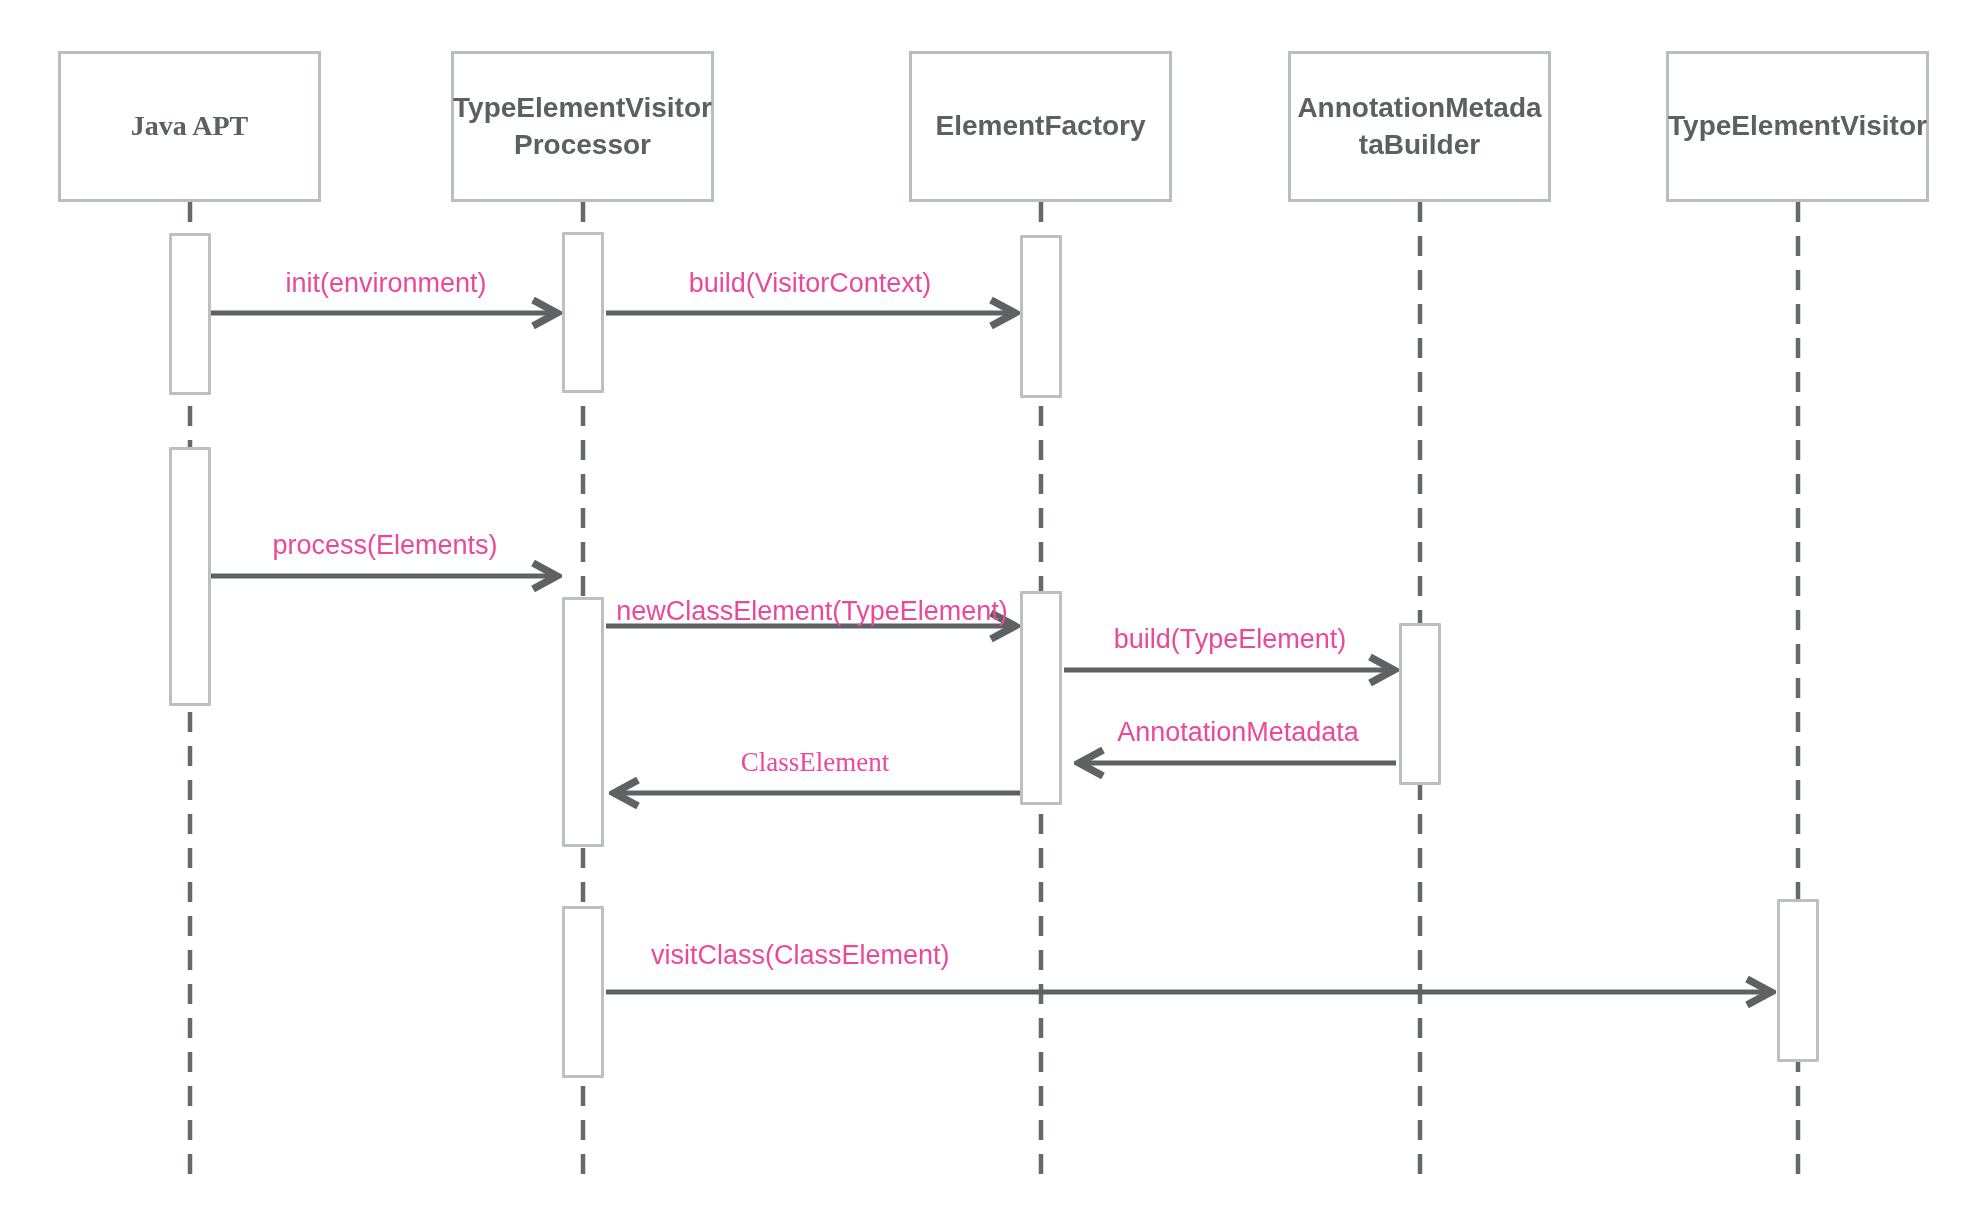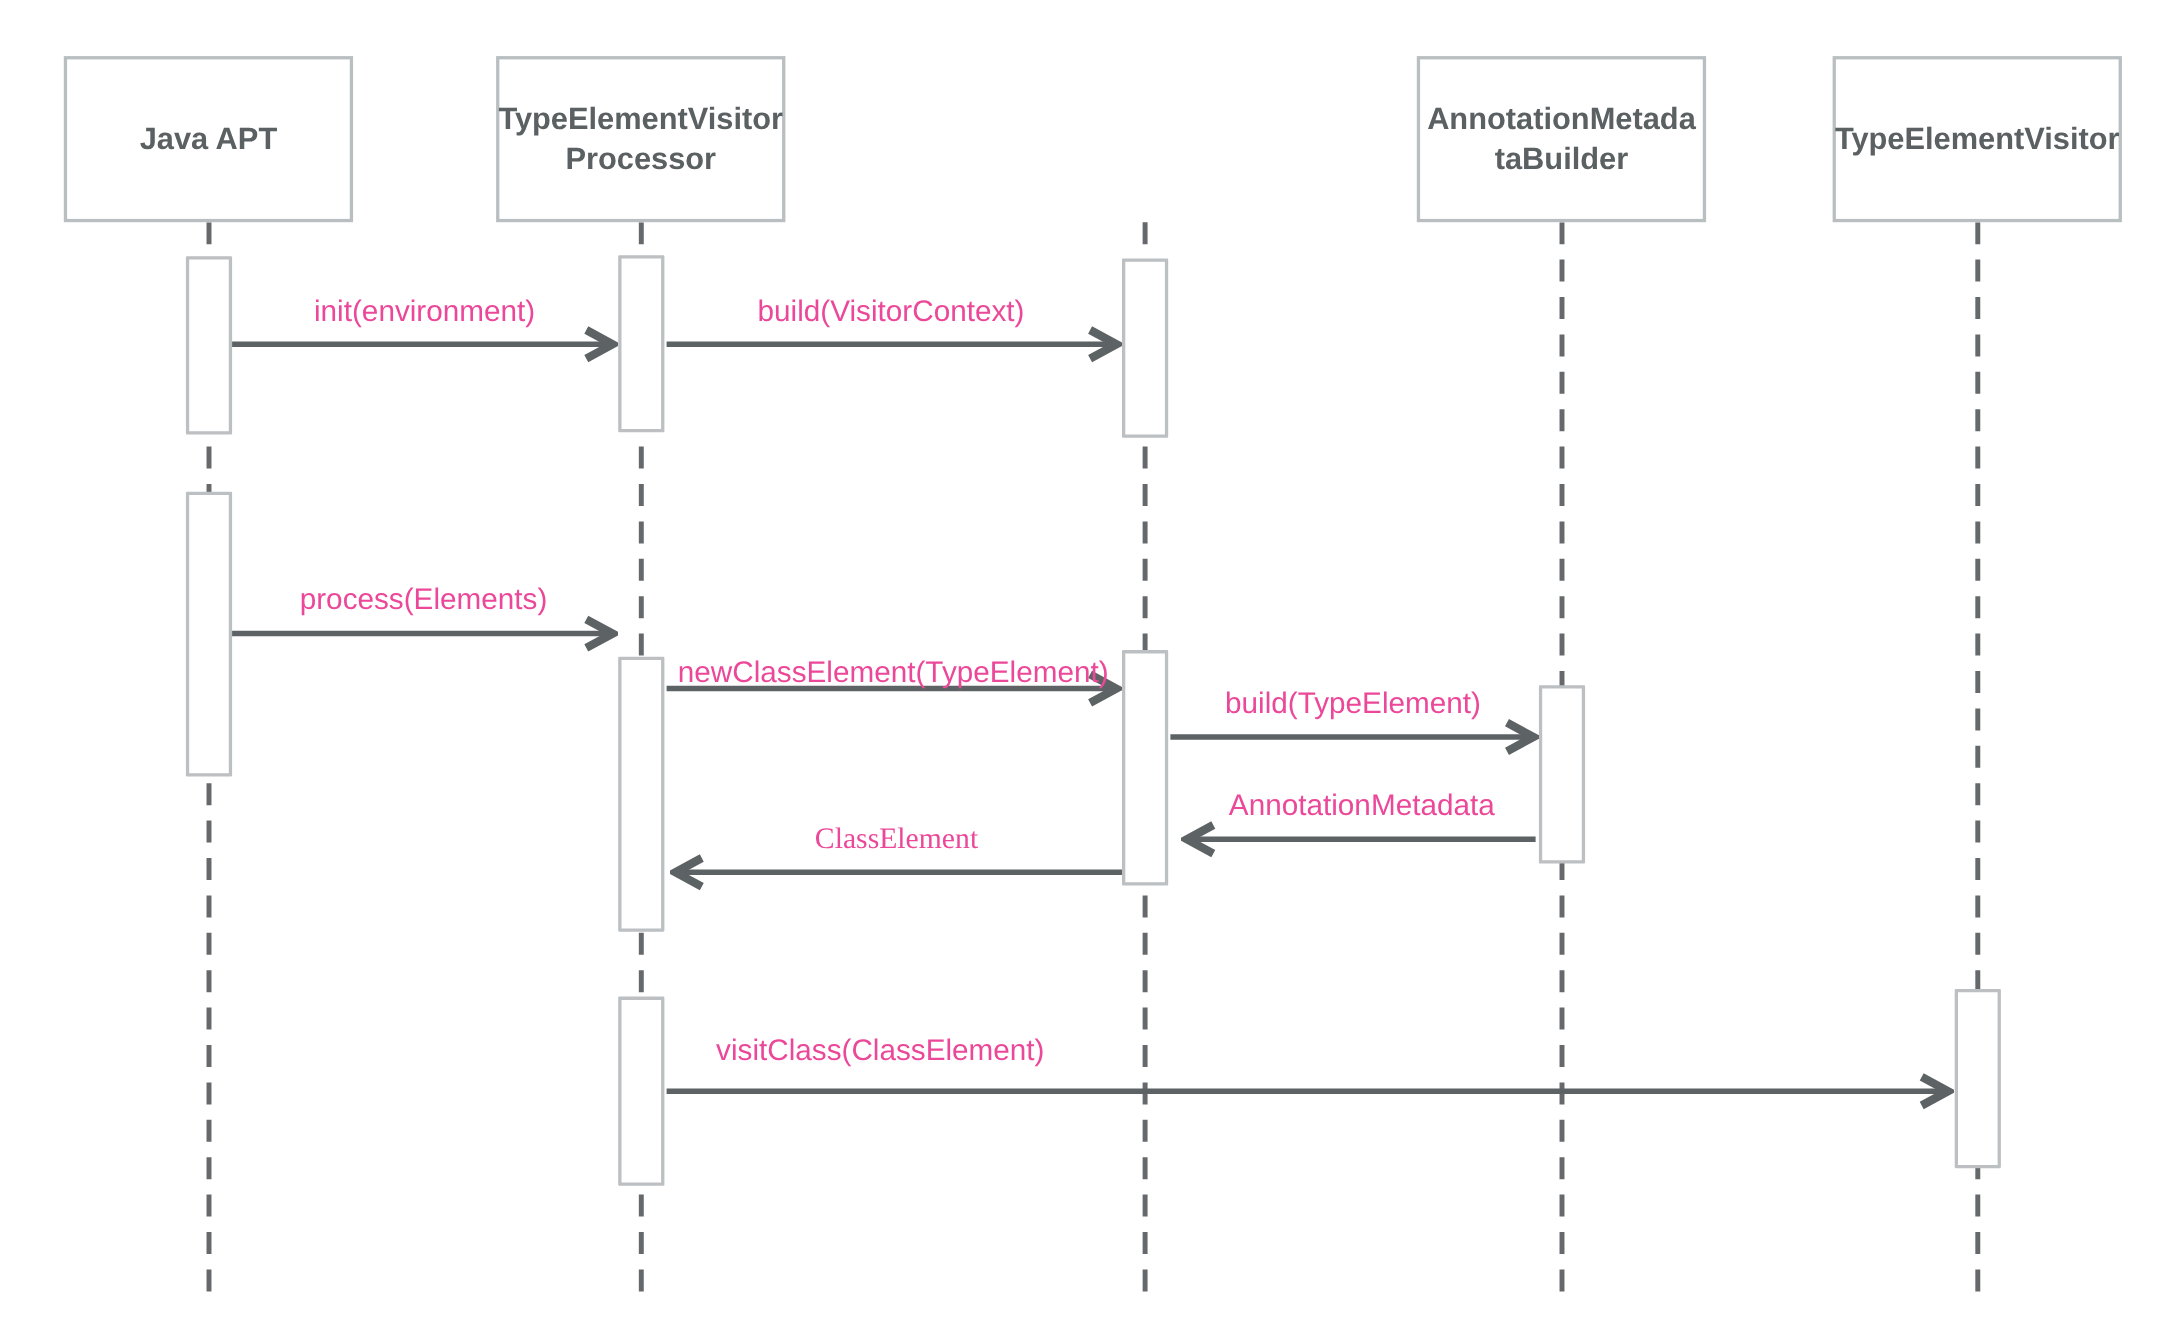--- a/index.html
+++ b/index.html
@@ -63,30 +63,36 @@
       <line x1="606" y1="313" x2="1014" y2="313" marker-end="url(#head)"></line>
       <line x1="211" y1="576" x2="556" y2="576" marker-end="url(#head)"></line>
       <line x1="606" y1="626" x2="1014" y2="626" marker-end="url(#head)"></line>
       <line x1="1064" y1="670" x2="1393" y2="670" marker-end="url(#head)"></line>
       <line x1="1396" y1="763" x2="1080" y2="763" marker-end="url(#head)"></line>
       <line x1="1020" y1="793" x2="615" y2="793" marker-end="url(#head)"></line>
       <line x1="606" y1="992" x2="1770" y2="992" marker-end="url(#head)"></line>
     </g>
   </svg>
 
-  <div class="pbox" style="left:58px;">
+  <div class="pbox" style="left:58px;font-family:Liberation Serif, serif;">
     <div class="plabel">
       <span>Java APT</span>
       <span></span>
     </div>
   </div>
   <div class="pbox" style="left:451px;">
     <div class="plabel">
       <span>TypeElementVisitor</span>
       <span>Processor</span>
+    </div>
+  </div>
+  <div class="pbox" style="left:909px;">
+    <div class="plabel">
+      <span>ElementFactory</span>
+      <span></span>
     </div>
   </div>
   <div class="pbox" style="left:1288px;">
     <div class="plabel">
       <span>AnnotationMetada</span>
       <span>taBuilder</span>
     </div>
   </div>
   <div class="pbox" style="left:1666px;">
     <div class="plabel">

